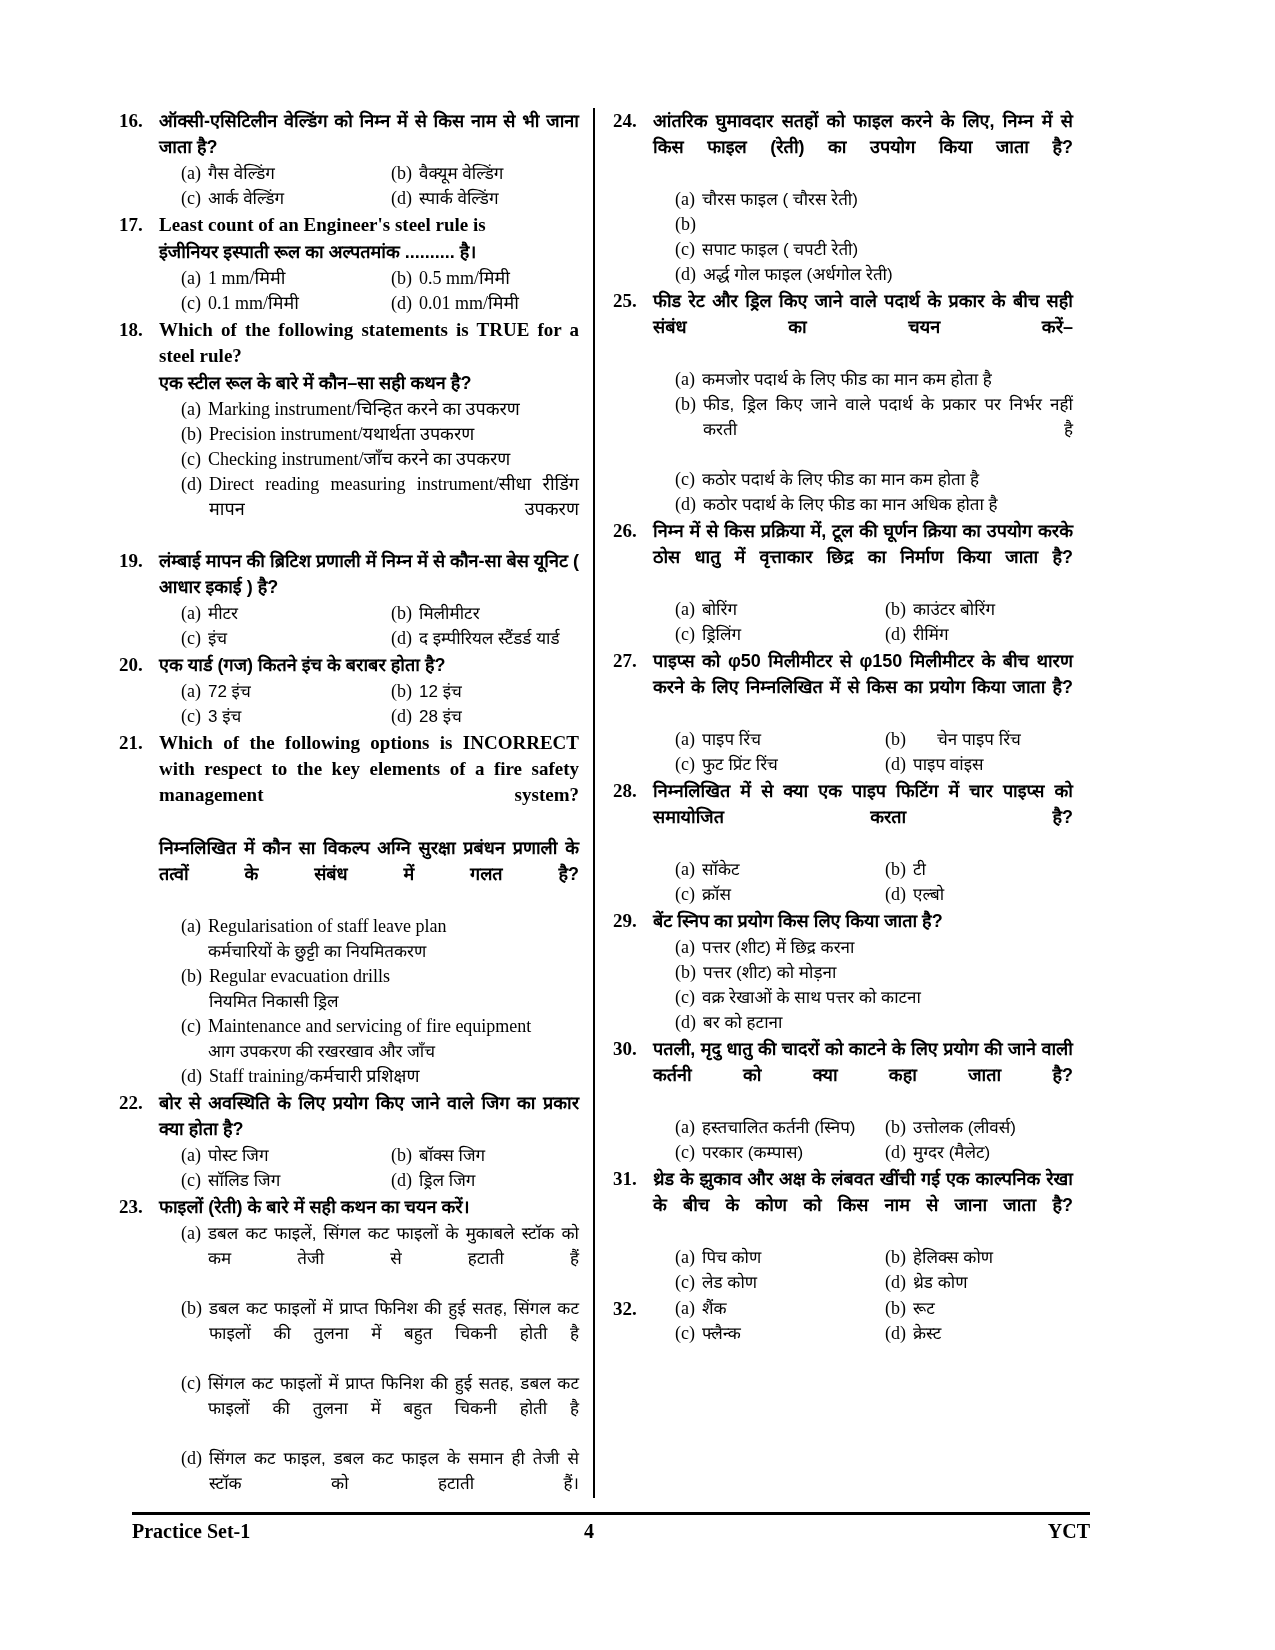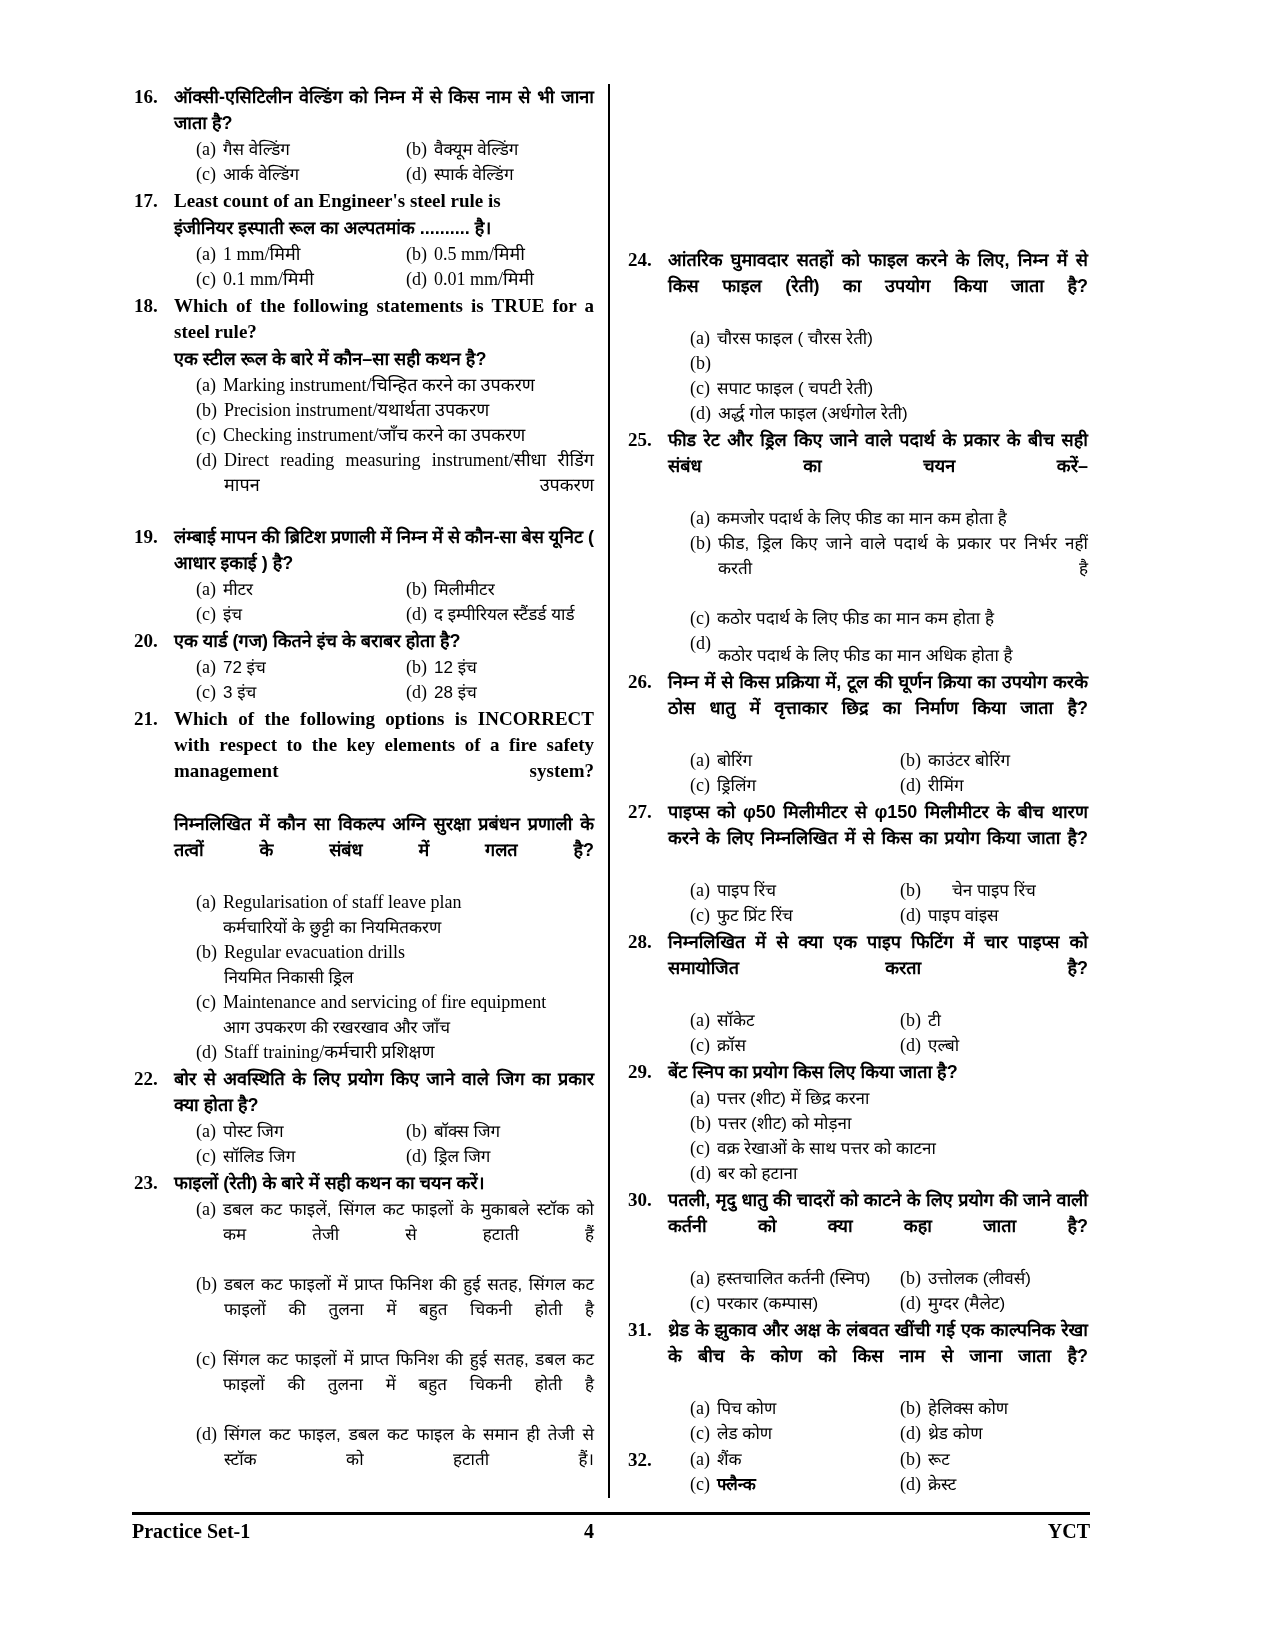--- a/index.html
+++ b/index.html
@@ -12,27 +12,26 @@
     width: 1275px;
     height: 1650px;
     background: #ffffff;
     font-family: "Liberation Serif", "DejaVu Serif", serif;
     color: #000000;
     box-sizing: border-box;
     overflow: hidden;
   }
   .content {
     position: absolute;
-    left: 132px;
+    left: 117px;
     top: 108px;
     width: 960px;
     height: 1390px;
     display: flex;
     flex-direction: row;
-    align-items: flex-end;
   }
   .col {
     width: 478px;
     box-sizing: border-box;
   }
   .col-left {
     padding-right: 14px;
     border-right: 2px solid #000;
   }
   .col-right {
@@ -487,21 +486,21 @@
               </div>
               <div class="opt opt-full">
                 <span class="opt-lab">(c)</span>
                 <span style="flex: 1 1 auto; min-width: 0px;">
                   <span class="opt-txt " style="display: block;">कठोर पदार्थ के लिए फीड का मान कम होता है</span>
                 </span>
               </div>
               <div class="opt opt-full">
                 <span class="opt-lab">(d)</span>
                 <span style="flex: 1 1 auto; min-width: 0px;">
-                  <span class="opt-txt " style="display: block; margin-top: 12px;">कठोर पदार्थ के लिए फीड का मान अधिक होता है</span>
+                  <span class="opt-txt " style="display: block;">कठोर पदार्थ के लिए फीड का मान अधिक होता है</span>
                 </span>
               </div>
             </div>
           </div>
         </div>
         <div class="q">
           <div class="q-num">26.</div>
           <div class="q-body">
             <div class="q-text hin justify-full">निम्न में से किस प्रक्रिया में, टूल की घूर्णन क्रिया का उपयोग करके ठोस धातु में वृत्ताकार छिद्र का निर्माण किया जाता है?</div>
             <div class="opts opts-grid">
@@ -704,21 +703,21 @@
               </div>
               <div class="opt opt-half">
                 <span class="opt-lab">(b)</span>
                 <span style="flex: 1 1 auto; min-width: 0px;">
                   <span class="opt-txt " style="display: block;">रूट</span>
                 </span>
               </div>
               <div class="opt opt-half">
                 <span class="opt-lab">(c)</span>
                 <span style="flex: 1 1 auto; min-width: 0px;">
-                  <span class="opt-txt " style="display: block; font-weight: bold;">फ्लैन्क</span>
+                  <span class="opt-txt " style="display: block;">फ्लैन्क</span>
                 </span>
               </div>
               <div class="opt opt-half">
                 <span class="opt-lab">(d)</span>
                 <span style="flex: 1 1 auto; min-width: 0px;">
                   <span class="opt-txt " style="display: block;">क्रेस्ट</span>
                 </span>
               </div>
             </div>
           </div>

